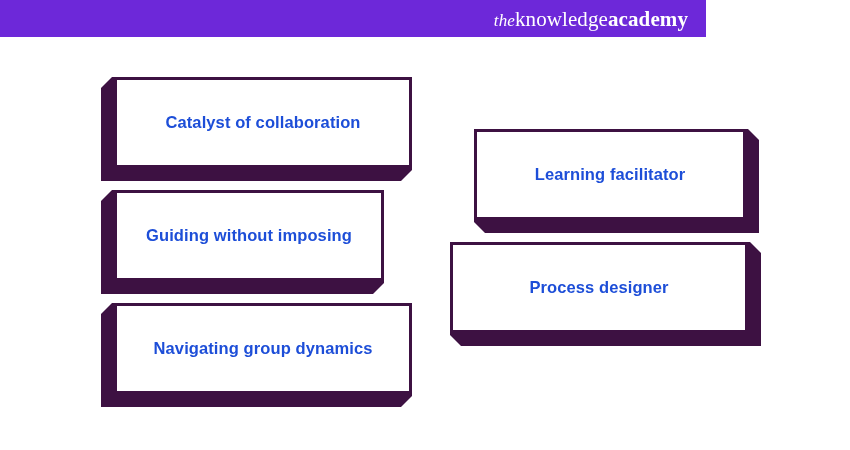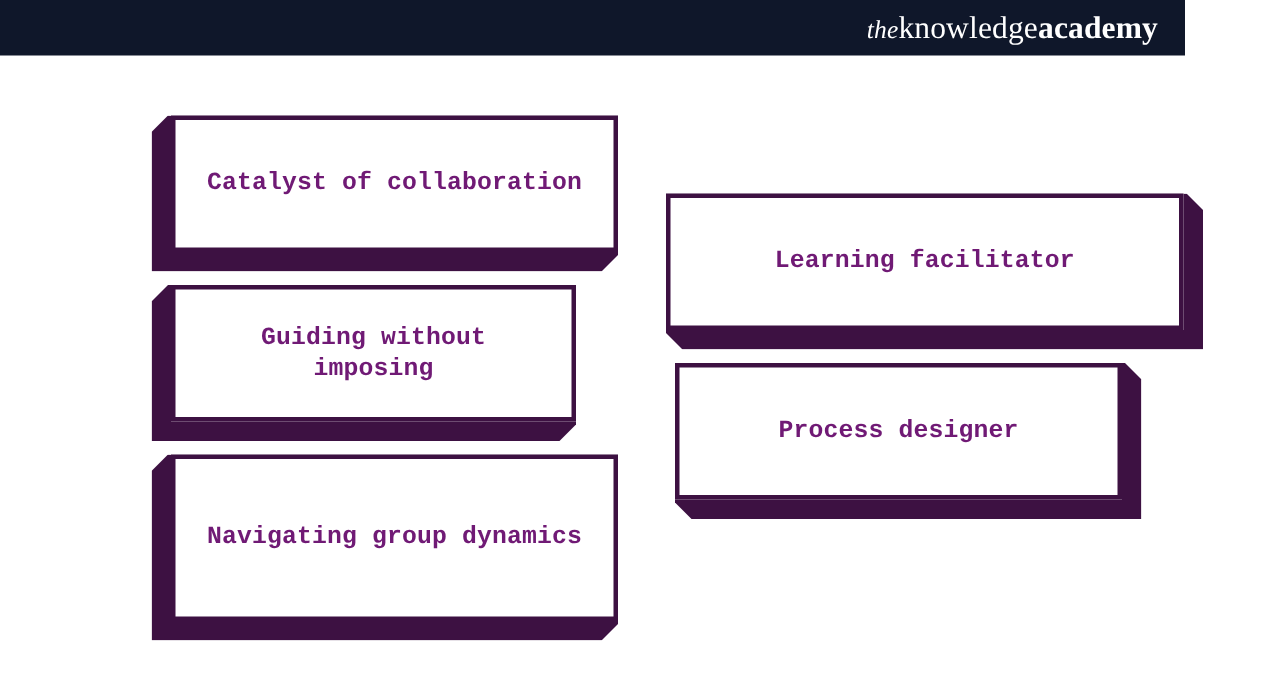--- a/index.html
+++ b/index.html
@@ -13,23 +13,23 @@
     font-family: "Liberation Sans", sans-serif;
     overflow: hidden;
     position: relative;
   }
 
   
   #header-bar {
     position: absolute;
     left: 0;
     top: 0;
-    width: 790px;
+    width: 706px;
     height: 37px;
-    background: #0f172a;
+    background: #6d28d9;
     text-decoration: underline;
   }
   #brand-logo {
     position: absolute;
     right: 18px;
     top: 50%;
     transform: translateY(-50%);
     color: #ffffff;
     font-family: "Liberation Serif", serif;
     font-size: 21px;
@@ -112,38 +112,38 @@
     bottom: 13px;
   }
   .flow-box.shadow-right .box-card {
     left: 0;
     top: 0;
     right: 13px;
     bottom: 13px;
   }
 
   .box-label {
-    color: #701a75;
-    font-family: Liberation Mono, monospace;
+    color: #1d4ed8;
+    font-family: Liberation Sans, sans-serif;
     font-weight: bold;
     font-size: 16.5px;
     line-height: 1.25;
     text-align: center;
     letter-spacing: 0.1px;
     padding: 0 14px;
     user-select: none;
   }
 
   
   
   #box-catalyst        { left: 101px; top: 40px;  width: 311px; height: 104px; }
   #box-guiding         { left: 101px; top: 153px; width: 283px; height: 104px; }
-  #box-navigating      { left: 101px; top: 266px; width: 311px; height: 124px; }
+  #box-navigating      { left: 101px; top: 266px; width: 311px; height: 104px; }
   
-  #box-learning        { left: 444px; top: 92px;  width: 358px; height: 104px; }
+  #box-learning        { left: 474px; top: 92px;  width: 285px; height: 104px; }
   #box-process         { left: 450px; top: 205px; width: 311px; height: 104px; border-radius: 13px; }
 </style>
 </head>
 <body>
 
 <div id="header-bar">
   <div id="brand-logo">
     <span class="brand-the">the</span><span class="brand-knowledge">knowledge</span><span class="brand-academy">academy</span>
   </div>
 </div>

